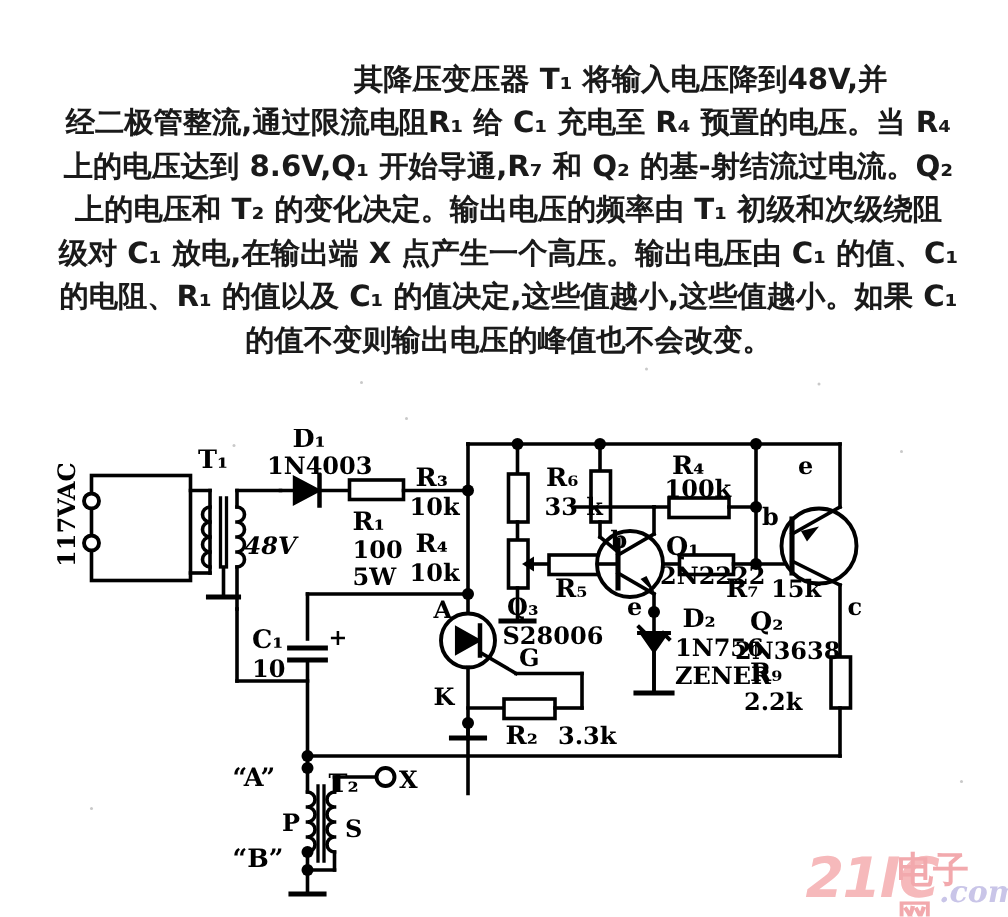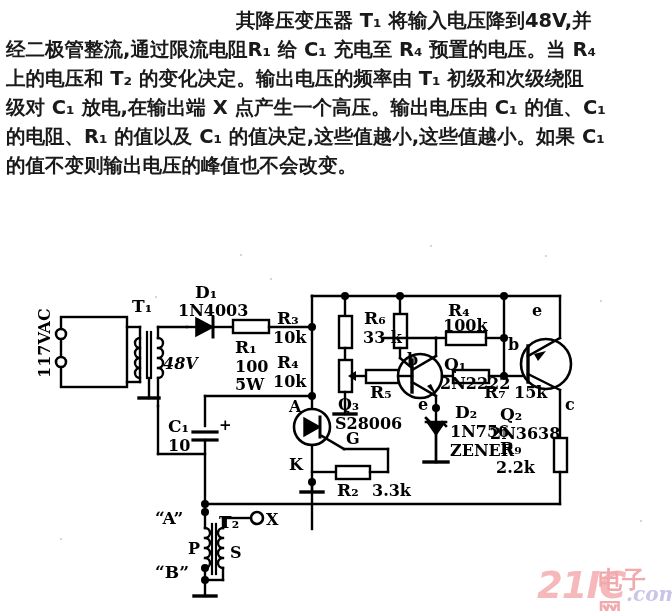--- a/index.html
+++ b/index.html
@@ -7,22 +7,22 @@
        font-family:"DejaVu Sans","Liberation Sans",sans-serif;color:#000;}
 
   
   #prose{position:absolute;left:0;top:6px;width:672px;}
   .pline{
     font-family:"DejaVu Sans","Liberation Sans",sans-serif;
     font-size:19.5px;font-weight:700;letter-spacing:0px;
     line-height:29px;height:29px;white-space:nowrap;color:#1a1a1a;
     -webkit-font-smoothing:none;
   }
-  .pline.indent{padding-left:236px;}
-  .pline.l2{padding-left:6px;}
+  .pline.indent{padding-left:236px;margin-top:32px;}
+  .pline.l2{padding-left:6px;text-align:center;}
 
   
   #circuit{position:absolute;left:0;top:286px;width:672px;height:325px;}
   #circuit svg{display:block;}
 
   
   #wm{position:absolute;left:506px;top:566px;width:160px;height:40px;}
   .wm-21ic{position:absolute;left:0;top:-2px;font-family:"DejaVu Sans","Liberation Sans",sans-serif;
            font-size:37px;font-weight:700;color:#f6b9bb;letter-spacing:-1px;font-style:italic;margin-left:31px;}
   .wm-cn{position:absolute;left:92px;top:-2px;font-family:"DejaVu Sans","Liberation Sans",sans-serif;
@@ -30,20 +30,21 @@
   .wm-com{position:absolute;left:90px;top:16px;font-family:"DejaVu Serif","Liberation Serif",serif;
           font-size:20px;font-weight:700;font-style:italic;color:#c9c5e8;letter-spacing:0px;margin-left:30px;}
   .speck{position:absolute;background:#c9c9c9;border-radius:50%;}
 </style>
 </head>
 <body>
 
 <div id="prose">
   <div class="pline indent">其降压变压器 T₁ 将输入电压降到48V,并</div>
   <div class="pline l2">经二极管整流,通过限流电阻R₁ 给 C₁ 充电至 R₄ 预置的电压。当 R₄</div>
+  <div class="pline l2">上的电压达到 8.6V,Q₁ 开始导通,R₇ 和 Q₂ 的基-射结流过电流。Q₂</div>
   <div class="pline l2">上的电压和 T₂ 的变化决定。输出电压的频率由 T₁ 初级和次级绕阻</div>
   <div class="pline l2">级对 C₁ 放电,在输出端 X 点产生一个高压。输出电压由 C₁ 的值、C₁</div>
   <div class="pline l2">的电阻、R₁ 的值以及 C₁ 的值决定,这些值越小,这些值越小。如果 C₁</div>
   <div class="pline l2">的值不变则输出电压的峰值也不会改变。</div>
 </div>
 
 <div id="circuit">
 <svg width="672" height="325" viewBox="0 0 672 325" xmlns="http://www.w3.org/2000/svg">
   <g stroke="#000" stroke-width="2.4" fill="none" stroke-linecap="square">
 

